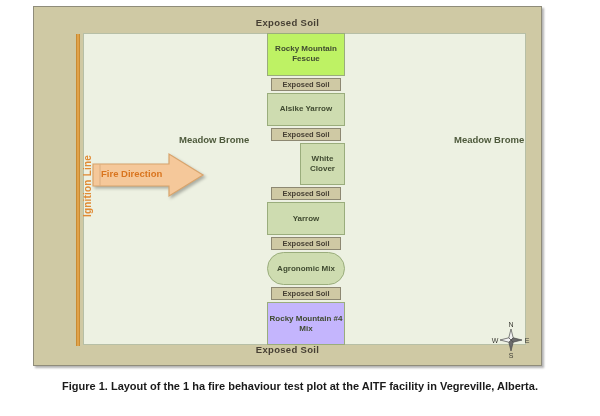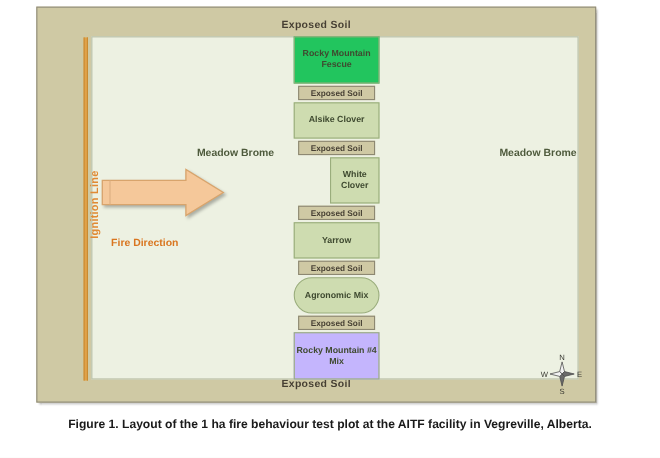--- a/index.html
+++ b/index.html
@@ -200,26 +200,26 @@
 
   <div id="ignition-line" style="background: rgb(224, 162, 74);"></div>
   <div id="ignition-line-label">Ignition Line</div>
 
   <div id="fire-arrow">
     <svg width="114" height="46" viewBox="0 0 114 46" xmlns="http://www.w3.org/2000/svg">
       <polygon points="2,12 78,12 78,2 112,23 78,44 78,34 2,34" fill="#f5c89a" stroke="#d8a46c" stroke-width="1.2"></polygon>
       <line x1="9" y1="12" x2="9" y2="34" stroke="#dcae80" stroke-width="1"></line>
     </svg>
   </div>
-  <div id="fire-arrow-label" style="color: rgb(217, 117, 31); margin-top: 48px;">Fire Direction</div>
+  <div id="fire-arrow-label" style="color: rgb(217, 117, 31);">Fire Direction</div>
 
   <div id="plot-strip">
-      <div class="plot-cell" style="flex: 1 1 auto; background: #22c55e;">Rocky Mountain Fescue</div>
-      <div class="soil-cell" style="flex: 0 0 13px; background: rgb(207, 201, 164);">Exposed Soil</div>
-      <div class="plot-cell" style="flex: 1 1 auto; background: rgb(206, 220, 176);">Alsike Clover</div>
+      <div class="plot-cell" style="flex: 1 1 auto; background: #bef264;">Rocky Mountain Fescue</div>
+      <div class="soil-cell" style="flex: 0 0 13px; background: rgb(207, 201, 164);">Exposed Soil</div>
+      <div class="plot-cell" style="flex: 1 1 auto; background: rgb(206, 220, 176);">Alsike Yarrow</div>
       <div class="soil-cell" style="flex: 0 0 13px; background: rgb(207, 201, 164);">Exposed Soil</div>
       <div class="plot-cell" style="flex: 1 1 auto; background: rgb(206, 220, 176); margin-left: 33px;">White Clover</div>
       <div class="soil-cell" style="flex: 0 0 13px; background: rgb(207, 201, 164);">Exposed Soil</div>
       <div class="plot-cell" style="flex: 1 1 auto; background: rgb(206, 220, 176);">Yarrow</div>
       <div class="soil-cell" style="flex: 0 0 13px; background: rgb(207, 201, 164);">Exposed Soil</div>
       <div class="plot-cell" style="flex: 1 1 auto; background: rgb(206, 220, 176); border-radius: 17px;">Agronomic Mix</div>
       <div class="soil-cell" style="flex: 0 0 13px; background: rgb(207, 201, 164);">Exposed Soil</div>
       <div class="plot-cell" style="flex: 1 1 auto; background: #c4b5fd;">Rocky Mountain #4 Mix</div>
     </div>
 

